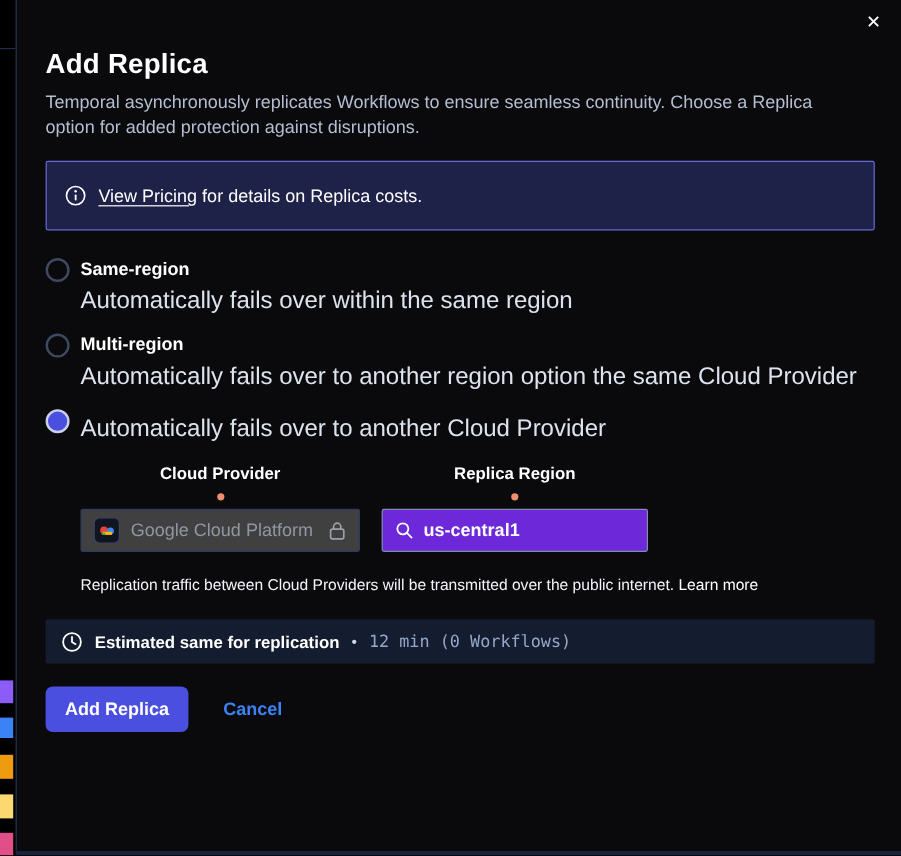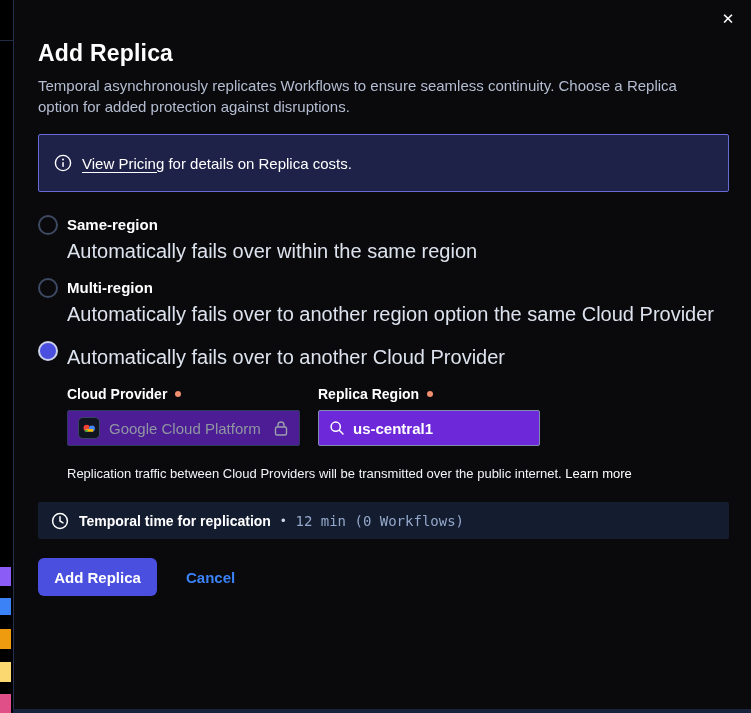--- a/index.html
+++ b/index.html
@@ -42,25 +42,25 @@
   .option { display:flex; gap:9px; margin-bottom:17px; }
   .radio {
     flex:none; width:20px; height:20px; border-radius:50%;
     border:2px solid #3e4962; background:transparent; margin-top:0; cursor:pointer;
   }
   .radio.selected { border:2px solid #ccd1ea; background:var(--accent,#4a4fe0); }
   .option-label { font-size:15px; font-weight:700; line-height:20px; }
   .option-desc { margin-top:6px; font-size:20px; line-height:20px; color:#dde3ee; }
 
   .form-row { display:flex; gap:18px; margin-top:18px; }
-  .field-label { font-size:14px; font-weight:700; line-height:18px; display:flex; align-items:center; gap:8px; }
+  .field-label { font-size:14px; font-weight:700; line-height:18px; display:flex; align-items:center; gap:8px;flex-direction:column; }
   .req-dot { width:6px; height:6px; border-radius:50%; background:var(--required-dot,#f08e6e); display:inline-block; }
   .provider-box {
     margin-top:7px; width:233px; height:36px; display:flex; align-items:center; gap:9px;
-    border:1px solid #2e3a5e; background:#4c1d95; border-radius:2px; padding:0 10px; cursor:not-allowed;
+    border:1px solid #2e3a5e; background:#404040; border-radius:2px; padding:0 10px; cursor:not-allowed;
   }
   .gcp-badge {
     flex:none; width:22px; height:22px; border-radius:5px; border:1px solid #3a4465;
     background:#11151f; display:flex; align-items:center; justify-content:center;
   }
   .provider-text { font-size:15px; color:#9096a2; white-space:nowrap; }
   .lock { margin-left:auto; display:flex; }
   .region-box {
     margin-top:7px; width:222px; height:36px; display:flex; align-items:center; gap:8px;
     border:1px solid #7f8db0; background:#6d28d9; border-radius:2px; padding:0 10px;
@@ -199,21 +199,21 @@
       </div>
     </div>
 
     <div class="estimate-bar">
       <span class="icon-svg">
         <svg width="18" height="18" viewBox="0 0 18 18">
           <circle cx="9" cy="9" r="7.4" fill="none" stroke="#fff" stroke-width="1.5"></circle>
           <path d="M9 4.8 V9 l3 1.8" fill="none" stroke="#fff" stroke-width="1.5" stroke-linecap="round"></path>
         </svg>
       </span>
-      <span class="est-label">Temporal time for replication</span>
+      <span class="est-label">Estimated same for replication</span>
       <span class="est-sep">•</span>
       <span class="est-value">12 min (0 Workflows)</span>
     </div>
 
     <div class="actions">
       <button class="btn-primary">Add Replica</button>
       <button class="btn-ghost">Cancel</button>
     </div>
 
   </div>

